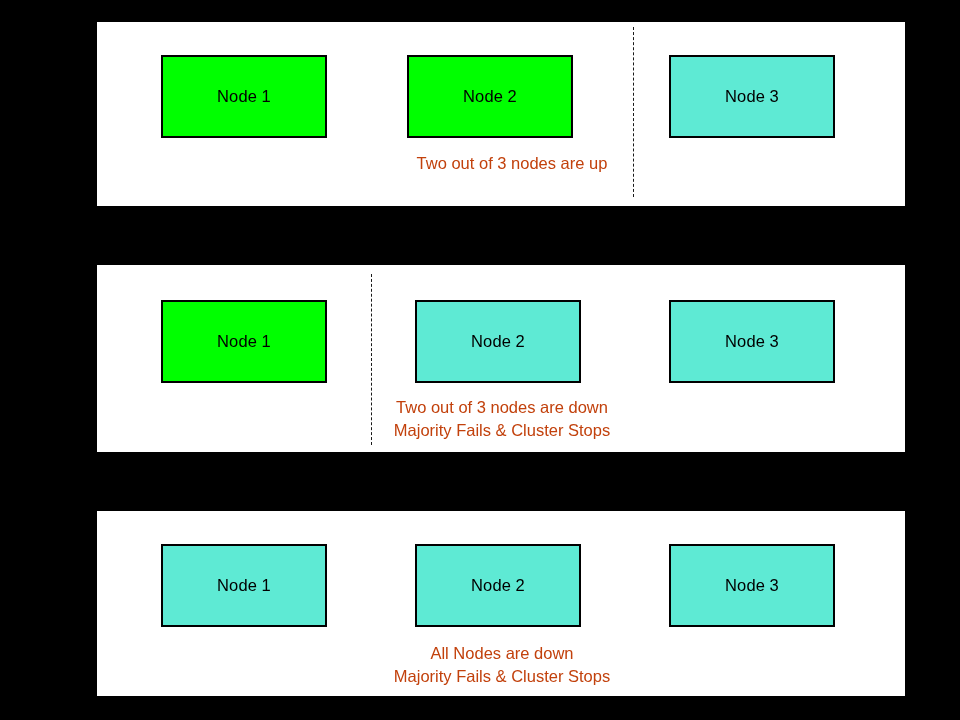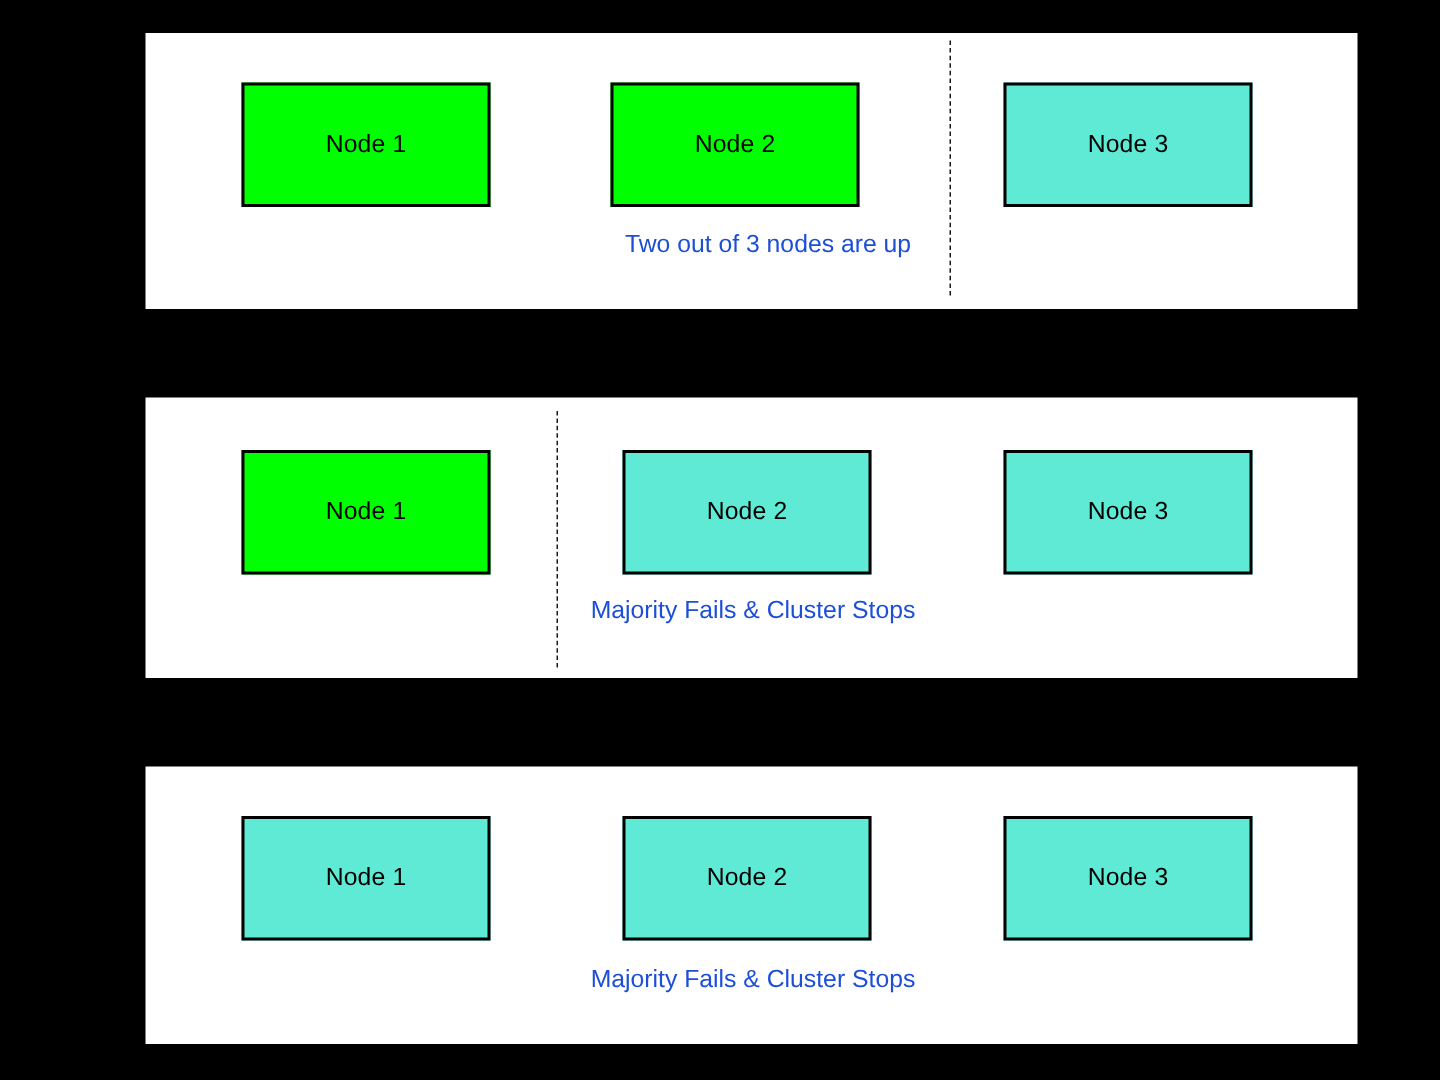--- a/index.html
+++ b/index.html
@@ -55,21 +55,21 @@
     position: absolute;
     width: 0;
     border-left: 1.6px dashed #1a1a1a;
   }
 
   .caption {
     position: absolute;
     text-align: center;
     font-family: "Liberation Sans", sans-serif;
     font-size: 16.5px;
-    color: #1d4ed8;
+    color: #c2410c;
     line-height: 23px;
     white-space: nowrap;
   }
   .caption .cap-line { display: block; }
 </style>
 </head>
 <body>
 
 <div class="stage">
 
@@ -104,36 +104,38 @@
 
     <div class="node-box node-down" style="left:318px; top:35px;">
       <span class="node-label">Node 2</span>
     </div>
 
     <div class="node-box node-down" style="left:572px; top:35px;">
       <span class="node-label">Node 3</span>
     </div>
 
     <div class="caption" style="left:185px; top:131px; width:440px;">
+      <span class="cap-line">Two out of 3 nodes are down</span>
       <span class="cap-line">Majority Fails &amp; Cluster Stops</span>
     </div>
   </div>
 
   <div class="panel" id="panel-2">
 
     <div class="node-box node-down" style="left:64px; top:33px;">
       <span class="node-label">Node 1</span>
     </div>
 
     <div class="node-box node-down" style="left:318px; top:33px;">
       <span class="node-label">Node 2</span>
     </div>
 
     <div class="node-box node-down" style="left:572px; top:33px;">
       <span class="node-label">Node 3</span>
     </div>
 
     <div class="caption" style="left:185px; top:131px; width:440px;">
+      <span class="cap-line">All Nodes are down</span>
       <span class="cap-line">Majority Fails &amp; Cluster Stops</span>
     </div>
   </div>
 
 </div>
 
 </body></html>

